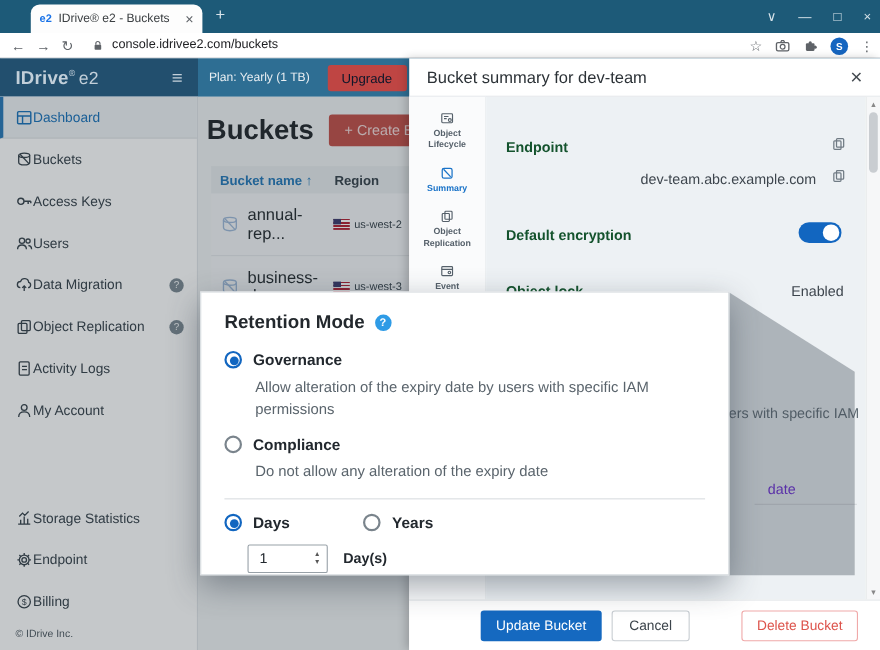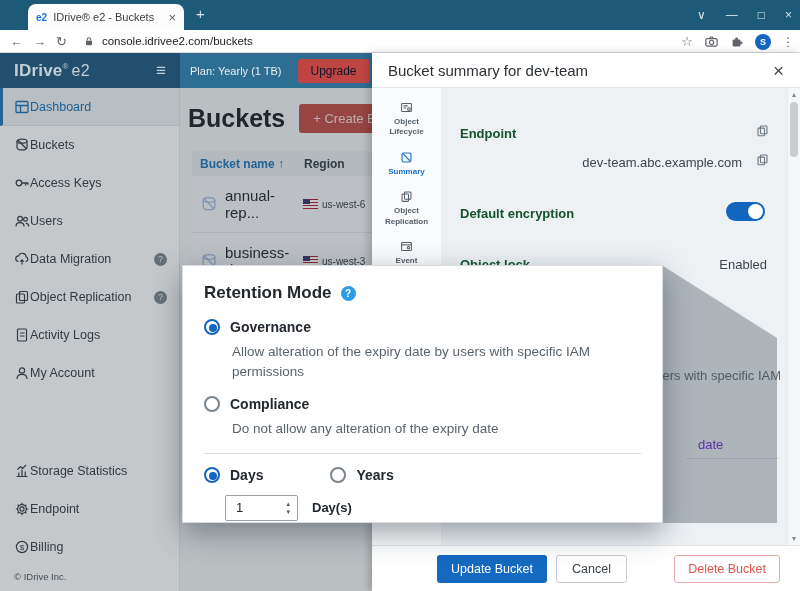--- a/index.html
+++ b/index.html
@@ -277,21 +277,21 @@
         </div>
         <div class="t-row">
           <span class="bkt-ic">
               <svg width="18" height="18" viewBox="0 0 16 16" fill="none" stroke="currentColor" stroke-width="1.1">
                 <ellipse cx="8" cy="4.4" rx="5.2" ry="2.1"></ellipse>
                 <path d="M2.8 4.4v6c0 1.6 2.3 2.7 5.2 2.7s5.2-1.1 5.2-2.7v-6M3.8 3.2l8.8 9.4"></path>
               </svg>
             </span>
           <span class="b-name">annual-rep...</span>
           <span class="flag"></span>
-          <span class="b-region">us-west-6</span>
+          <span class="b-region">us-west-2</span>
         </div>
         <div class="t-row">
           <span class="bkt-ic">
               <svg width="18" height="18" viewBox="0 0 16 16" fill="none" stroke="currentColor" stroke-width="1.1">
                 <ellipse cx="8" cy="4.4" rx="5.2" ry="2.1"></ellipse>
                 <path d="M2.8 4.4v6c0 1.6 2.3 2.7 5.2 2.7s5.2-1.1 5.2-2.7v-6M3.8 3.2l8.8 9.4"></path>
               </svg>
             </span>
           <span class="b-name">business-doc</span>
           <span class="flag"></span>

